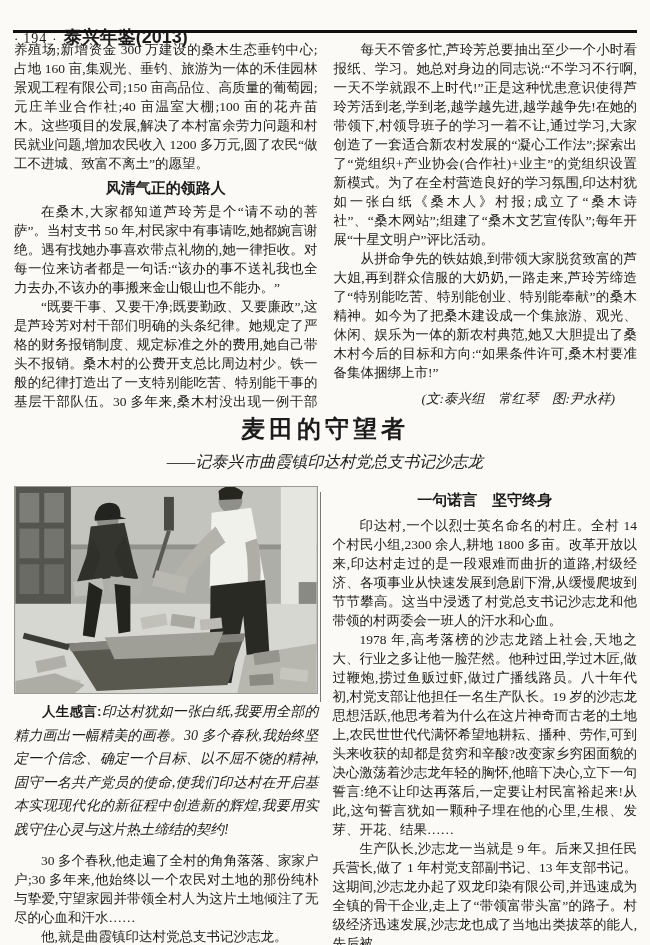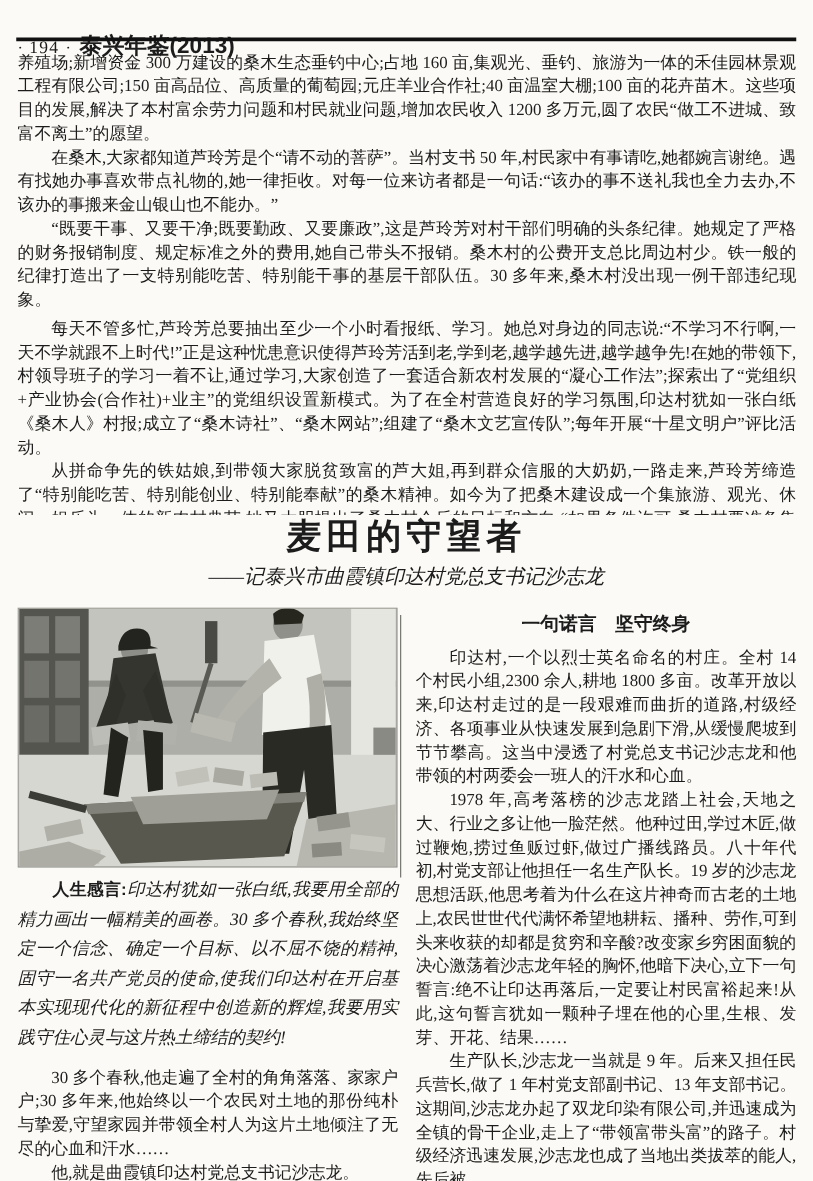--- a/index.html
+++ b/index.html
@@ -29,36 +29,36 @@
   }
   .col p.ind{text-indent:2em;}
   .sec-head{
     font-family:"Liberation Sans","DejaVu Sans",sans-serif;
     font-weight:bold;font-size:15px;text-align:center;
     margin:5px 0 4px 0;line-height:20px;
   }
   
   .top-sec{
     position:absolute;top:40px;left:14px;width:623px;height:372px;
-    display:flex;gap:4px;overflow:hidden;flex-direction:column;
+    display:flex;gap:16px;overflow:hidden;
   }
   .col{flex:1;min-width:0;}
   .byline{
     margin-top:7px !important;
     text-align:right !important;
     padding-right:22px;
     font-style:italic;
     font-size:13.5px;
   }
   
   .a2-title{
     position:absolute;top:412px;left:0;width:100%;
     text-align:center;
     font-family:"Liberation Sans","DejaVu Sans",sans-serif;
-    font-weight:bold;font-size:28px;letter-spacing:4px;line-height:34px;
+    font-weight:bold;font-size:24px;letter-spacing:4px;line-height:34px;
   }
   .a2-sub{
     position:absolute;top:452px;left:0;width:100%;
     text-align:center;font-style:italic;font-size:16px;line-height:20px;
   }
   
   .bot-sec{
     position:absolute;top:486px;left:14px;width:623px;height:459px;
     display:flex;gap:14px;overflow:hidden;
   }
@@ -96,20 +96,21 @@
     <span class="dot">·</span>
     <span class="num">194</span>
     <span class="dot">·</span>
     <span class="book">泰兴年鉴(2013)</span>
   </div>
   <div class="hdr-rule"></div>
 
   <div class="top-sec">
     <div class="col">
       <p>养殖场;新增资金 300 万建设的桑木生态垂钓中心;占地 160 亩,集观光、垂钓、旅游为一体的禾佳园林景观工程有限公司;150 亩高品位、高质量的葡萄园;元庄羊业合作社;40 亩温室大棚;100 亩的花卉苗木。这些项目的发展,解决了本村富余劳力问题和村民就业问题,增加农民收入 1200 多万元,圆了农民“做工不进城、致富不离土”的愿望。</p>
+      <div class="sec-head">风清气正的领路人</div>
       <p class="ind">在桑木,大家都知道芦玲芳是个“请不动的菩萨”。当村支书 50 年,村民家中有事请吃,她都婉言谢绝。遇有找她办事喜欢带点礼物的,她一律拒收。对每一位来访者都是一句话:“该办的事不送礼我也全力去办,不该办的事搬来金山银山也不能办。”</p>
       <p class="ind">“既要干事、又要干净;既要勤政、又要廉政”,这是芦玲芳对村干部们明确的头条纪律。她规定了严格的财务报销制度、规定标准之外的费用,她自己带头不报销。桑木村的公费开支总比周边村少。铁一般的纪律打造出了一支特别能吃苦、特别能干事的基层干部队伍。30 多年来,桑木村没出现一例干部违纪现象。</p>
     </div>
     <div class="col">
       <p class="ind">每天不管多忙,芦玲芳总要抽出至少一个小时看报纸、学习。她总对身边的同志说:“不学习不行啊,一天不学就跟不上时代!”正是这种忧患意识使得芦玲芳活到老,学到老,越学越先进,越学越争先!在她的带领下,村领导班子的学习一着不让,通过学习,大家创造了一套适合新农村发展的“凝心工作法”;探索出了“党组织+产业协会(合作社)+业主”的党组织设置新模式。为了在全村营造良好的学习氛围,印达村犹如一张白纸《桑木人》村报;成立了“桑木诗社”、“桑木网站”;组建了“桑木文艺宣传队”;每年开展“十星文明户”评比活动。</p>
       <p class="ind">从拼命争先的铁姑娘,到带领大家脱贫致富的芦大姐,再到群众信服的大奶奶,一路走来,芦玲芳缔造了“特别能吃苦、特别能创业、特别能奉献”的桑木精神。如今为了把桑木建设成一个集旅游、观光、休闲、娱乐为一体的新农村典范,她又大胆提出了桑木村今后的目标和方向:“如果条件许可,桑木村要准备集体捆绑上市!”</p>
       <p class="byline">(文:泰兴组　常红琴　图:尹永祥)</p>
     </div>
   </div>
 

